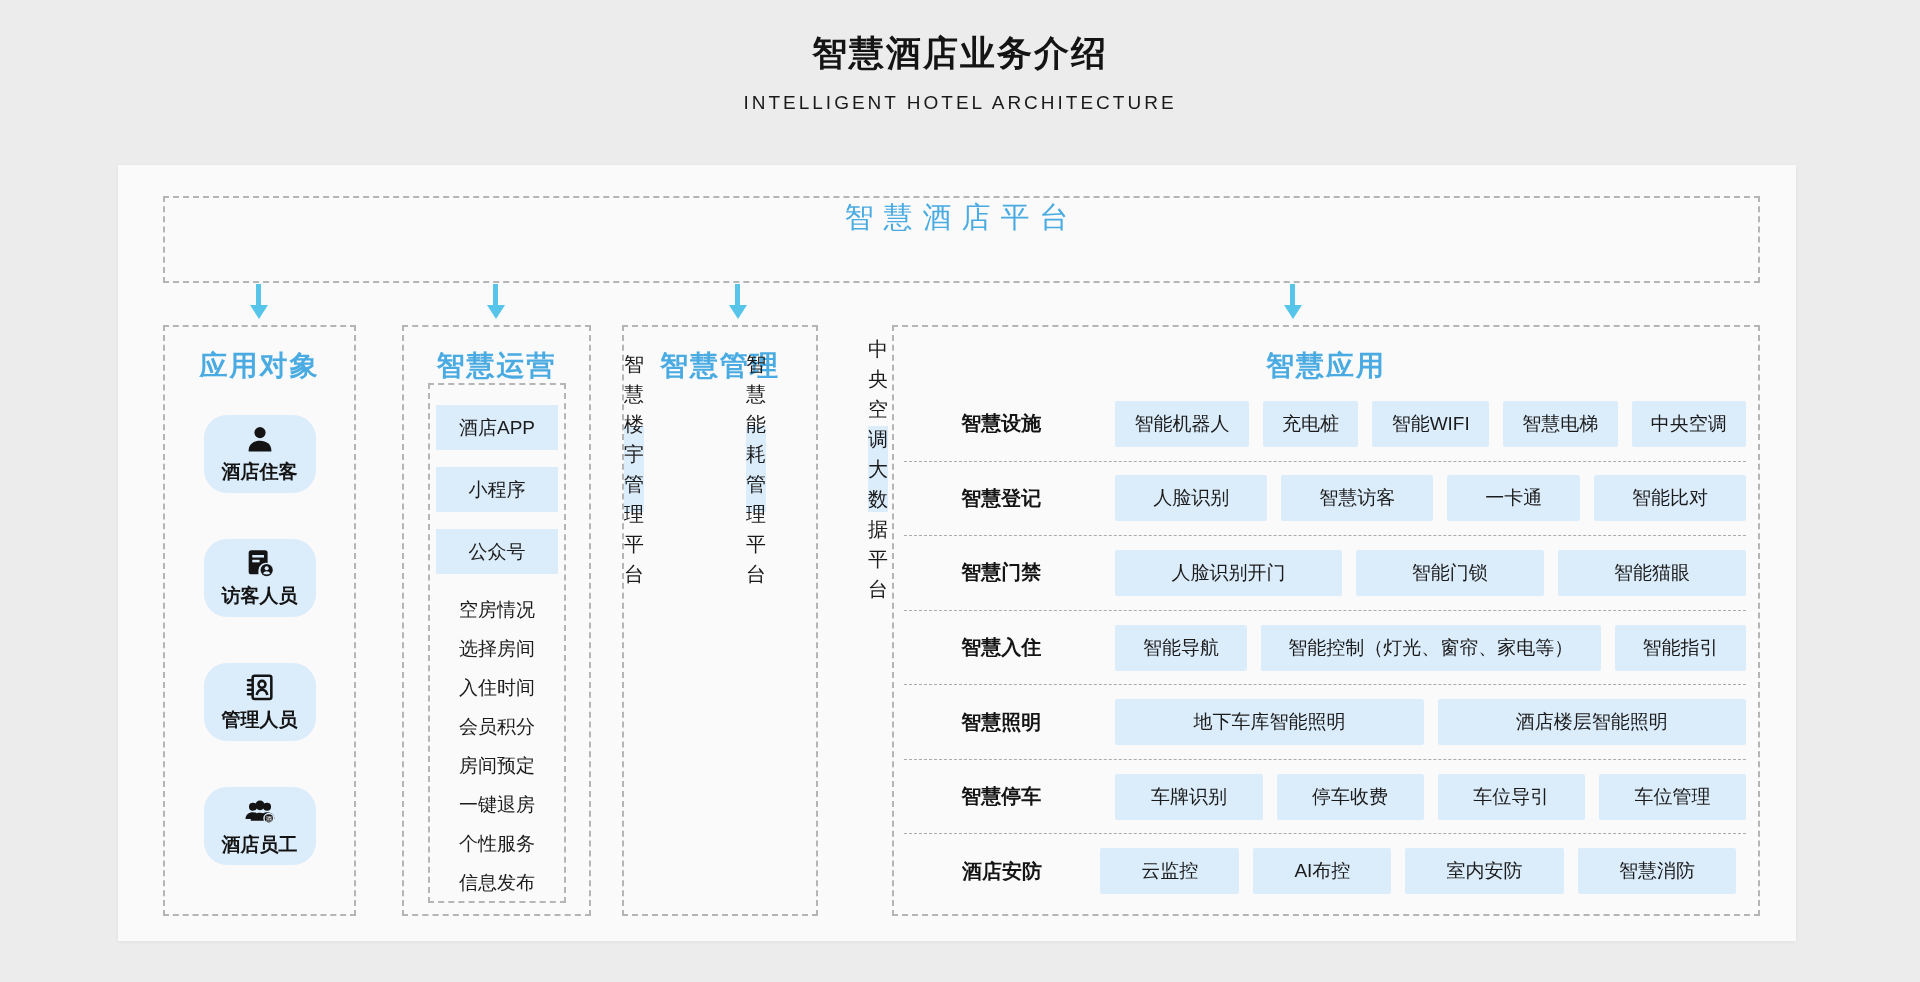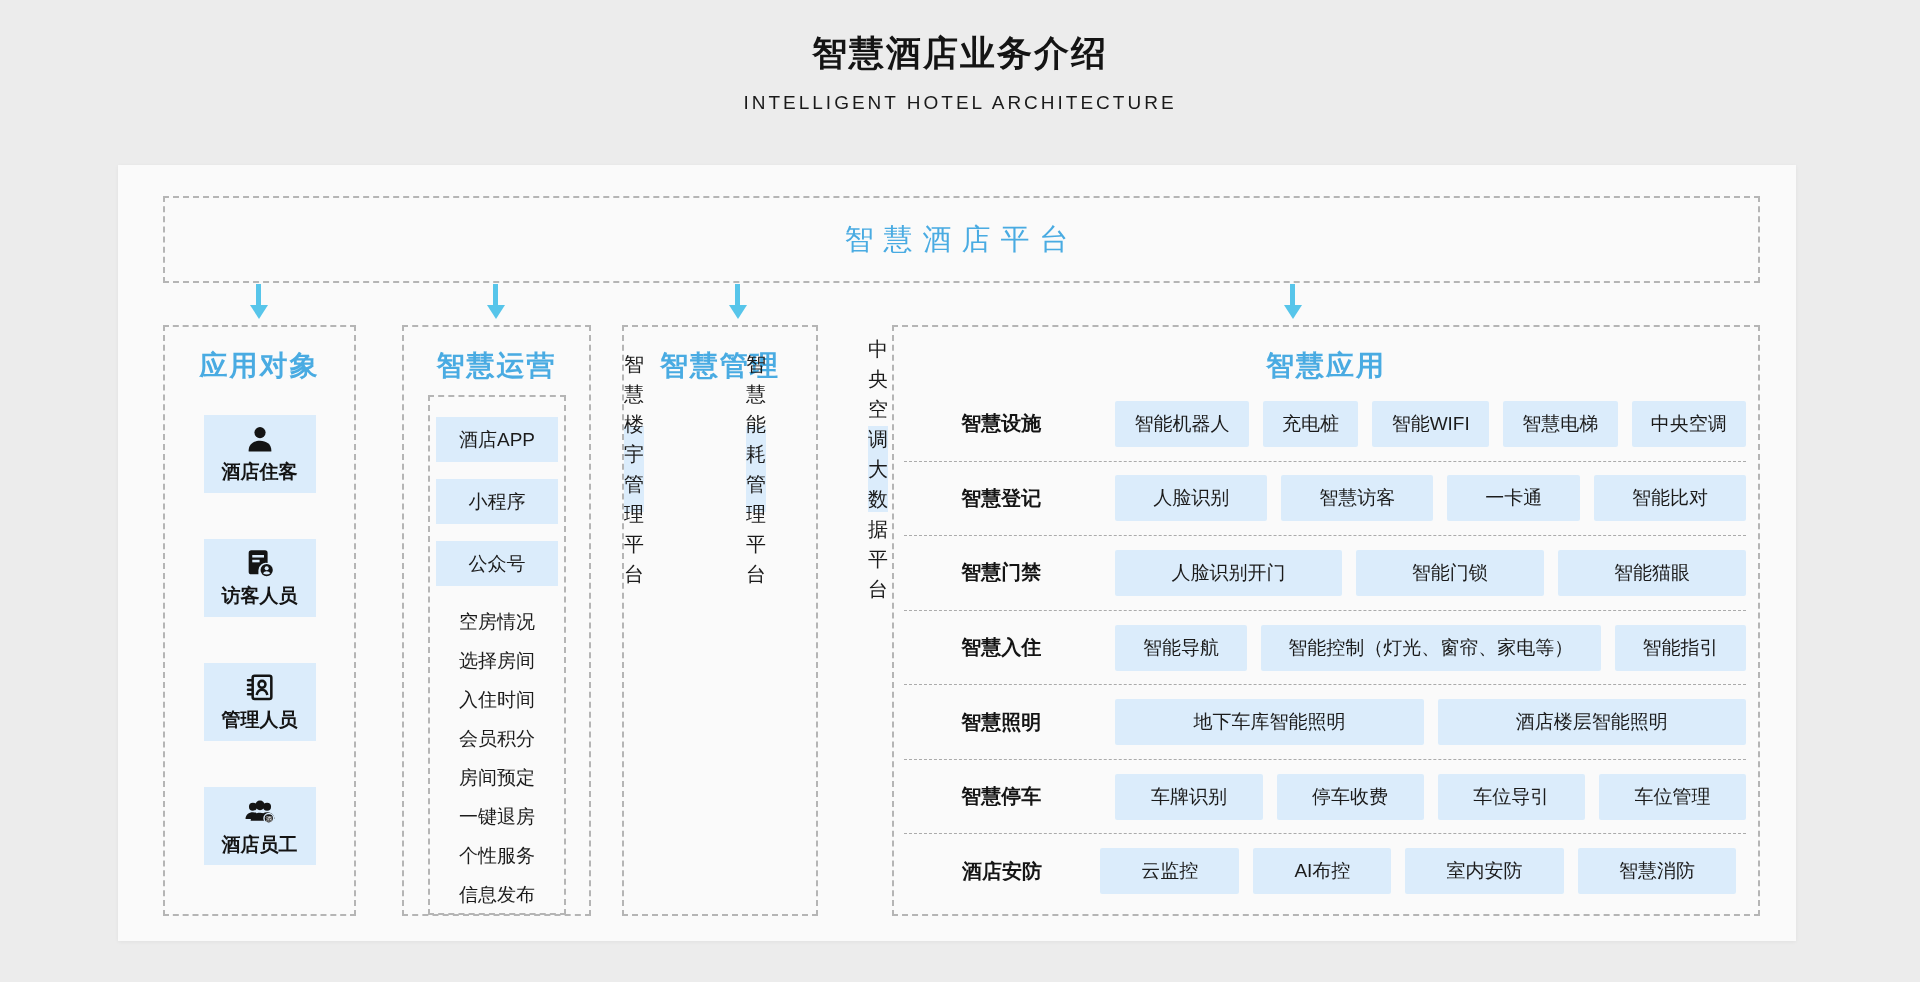--- a/index.html
+++ b/index.html
@@ -5,41 +5,41 @@
   html,body{margin:0;padding:0;background:#ececec;}
   .stage{position:relative;width:1920px;height:982px;background:#ececec;overflow:hidden;
          font-family:"Liberation Sans","DejaVu Sans",sans-serif;color:#161616;}
   .title{position:absolute;top:30px;left:0;width:100%;text-align:center;
          font-size:35px;font-weight:700;letter-spacing:2px;color:#141414;}
   .subtitle{position:absolute;top:92px;left:0;width:100%;text-align:center;
          font-size:19px;letter-spacing:3px;color:#1a1a1a;}
   .panel{position:absolute;left:118px;top:165px;width:1678px;height:776px;background:#fafafa;
          box-shadow:0 1px 4px rgba(0,0,0,.05);}
   .platform-box{position:absolute;left:45px;top:31px;width:1593px;height:83px;
-         border:2px dashed #b5b5b5;display:flex;align-items:center;justify-content:center;
+         border:2px dashed #b5b5b5;display:flex;align-items:flex-start;justify-content:center;
          font-size:29px;letter-spacing:10px;color:var(--accent,#49abe2);}
   .arrow{position:absolute;top:119px;width:19px;display:flex;flex-direction:column;align-items:center;}
   .arrow .stem{display:block;width:5px;height:21px;background:var(--arrow,#57c5ea);}
   .arrow .head{display:block;width:0;height:0;border-left:9px solid transparent;
          border-right:9px solid transparent;border-top:14px solid var(--arrow,#57c5ea);}
   .col{position:absolute;top:160px;height:591px;border:2px dashed #b5b5b5;box-sizing:border-box;}
   .col1{left:45px;width:193px;}
   .col2{left:284px;width:189px;}
   .col3{left:504px;width:196px;}
   .col4{left:774px;width:868px;}
   .col-heading{margin-top:20px;text-align:center;font-size:28px;font-weight:700;
          color:var(--accent,#49abe2);letter-spacing:2px;}
   
   .cards{margin-top:30px;display:flex;flex-direction:column;align-items:center;gap:46px;}
   .id-card{width:112px;height:78px;background:var(--chip,#dbecfb);display:flex;flex-direction:column;
-         align-items:center;justify-content:center;gap:4px;}
+         align-items:center;justify-content:center;gap:4px;border-radius:23px;}
   .id-card .ic{color:#141414;line-height:0;}
   .id-card .lbl{font-size:19px;font-weight:700;color:#141414;}
   
-  .inner-box{position:absolute;left:24px;top:68px;width:138px;height:520px;
+  .inner-box{position:absolute;left:24px;top:56px;width:138px;height:520px;
          border:2px dashed #b5b5b5;box-sizing:border-box;}
   .channel-list{margin:20px 6px 0 6px;display:flex;flex-direction:column;gap:17px;}
   .channel-chip{height:45px;background:var(--chip,#dbecfb);display:flex;align-items:center;
          justify-content:center;font-size:19px;color:#1b1b1b;}
   .feature-list{margin-top:16px;display:flex;flex-direction:column;}
   .feature-item{height:39px;display:flex;align-items:center;justify-content:center;
          font-size:19px;color:#1c1c1c;}
   
   .mgmt-list{position:absolute;left:0;top:0;width:100%;display:flex;
          align-items:center;padding-top:99px;gap:102px;}

